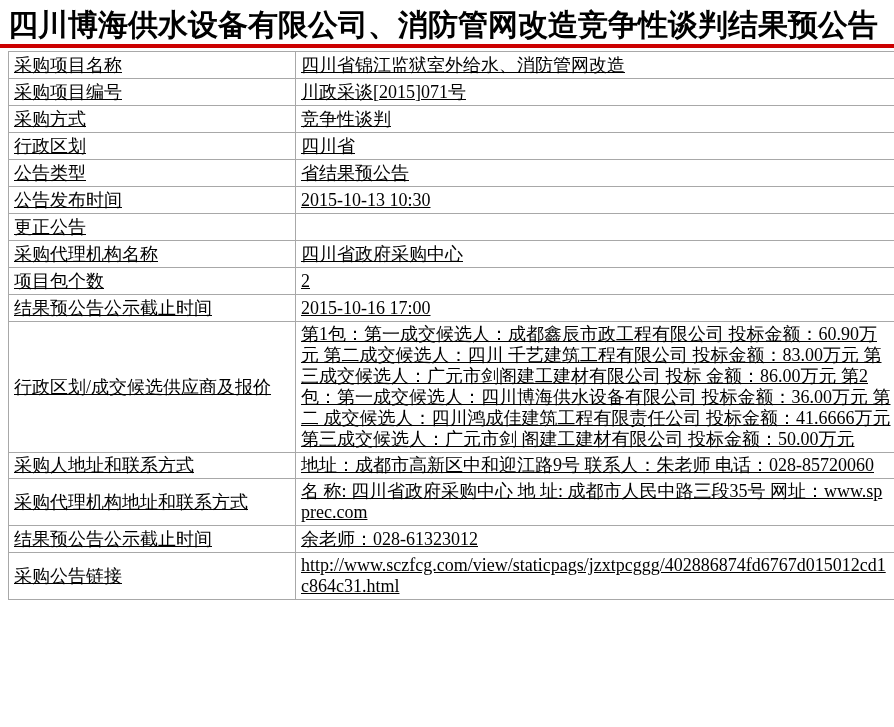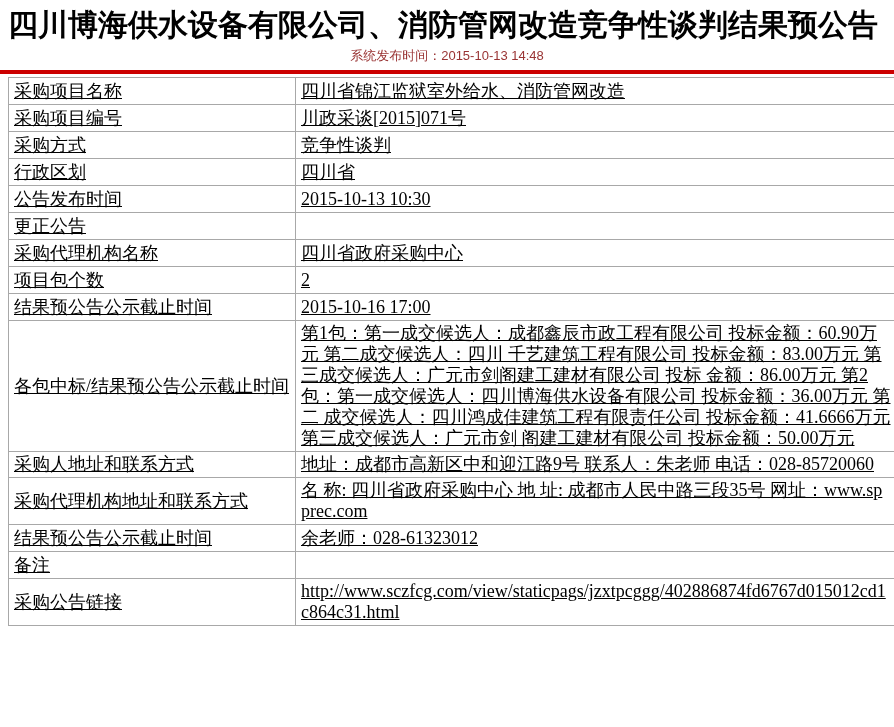--- a/index.html
+++ b/index.html
@@ -60,21 +60,20 @@
   td.value-cell { width: 590px; }
   tr.single td { height: 22px; }
 </style>
 </head>
 <body>
 
 <div class="page">
 
   <div class="title">四川博海供水设备有限公司、消防管网改造竞争性谈判结果预公告</div>
 
-  <div class="subtitle">系统发布时间：2015-10-13 14:48</div>
 
   <div class="red-divider"></div>
 
   <table class="info">
     <tbody>
       <tr class="single">
         <td class="label-cell">采购项目名称</td>
         <td class="value-cell">四川省锦江监狱室外给水、消防管网改造</td>
       </tr>
       <tr class="single">
@@ -83,59 +82,59 @@
       </tr>
       <tr class="single">
         <td class="label-cell">采购方式</td>
         <td class="value-cell">竞争性谈判</td>
       </tr>
       <tr class="single">
         <td class="label-cell">行政区划</td>
         <td class="value-cell">四川省</td>
       </tr>
       <tr class="single">
+        <td class="label-cell">公告类型</td>
+        <td class="value-cell">省结果预公告</td>
+      </tr>
+      <tr class="single">
         <td class="label-cell">公告发布时间</td>
         <td class="value-cell">2015-10-13 10:30</td>
       </tr>
       <tr class="single">
         <td class="label-cell">更正公告</td>
         <td class="value-cell"></td>
       </tr>
       <tr class="single">
         <td class="label-cell">采购代理机构名称</td>
         <td class="value-cell">四川省政府采购中心</td>
       </tr>
       <tr class="single">
         <td class="label-cell">项目包个数</td>
         <td class="value-cell">2</td>
       </tr>
       <tr class="single">
         <td class="label-cell">结果预公告公示截止时间</td>
         <td class="value-cell">2015-10-16 17:00</td>
       </tr>
       <tr>
-        <td class="label-cell">各包中标/结果预公告公示截止时间</td>
+        <td class="label-cell">行政区划/成交候选供应商及报价</td>
         <td class="value-cell">第1包：第一成交候选人：成都鑫辰市政工程有限公司 投标金额：60.90万元 第二成交候选人：四川 千艺建筑工程有限公司 投标金额：83.00万元 第三成交候选人：广元市剑阁建工建材有限公司 投标 金额：86.00万元 第2包：第一成交候选人：四川博海供水设备有限公司 投标金额：36.00万元 第二 成交候选人：四川鸿成佳建筑工程有限责任公司 投标金额：41.6666万元 第三成交候选人：广元市剑 阁建工建材有限公司 投标金额：50.00万元</td>
       </tr>
       <tr>
         <td class="label-cell">采购人地址和联系方式</td>
         <td class="value-cell">地址：成都市高新区中和迎江路9号 联系人：朱老师 电话：028-85720060</td>
       </tr>
       <tr>
         <td class="label-cell">采购代理机构地址和联系方式</td>
         <td class="value-cell">名 称: 四川省政府采购中心 地 址: 成都市人民中路三段35号 网址：www.spprec.com</td>
       </tr>
       <tr class="single">
         <td class="label-cell">结果预公告公示截止时间</td>
         <td class="value-cell">余老师：028-61323012</td>
       </tr>
-      <tr class="single">
-        <td class="label-cell">备注</td>
-        <td class="value-cell"></td>
-      </tr>
       <tr>
         <td class="label-cell">采购公告链接</td>
         <td class="value-cell">http://www.sczfcg.com/view/staticpags/jzxtpcggg/402886874fd6767d015012cd1c864c31.html</td>
       </tr>
     </tbody>
   </table>
 
 </div>
 
 </body></html>

